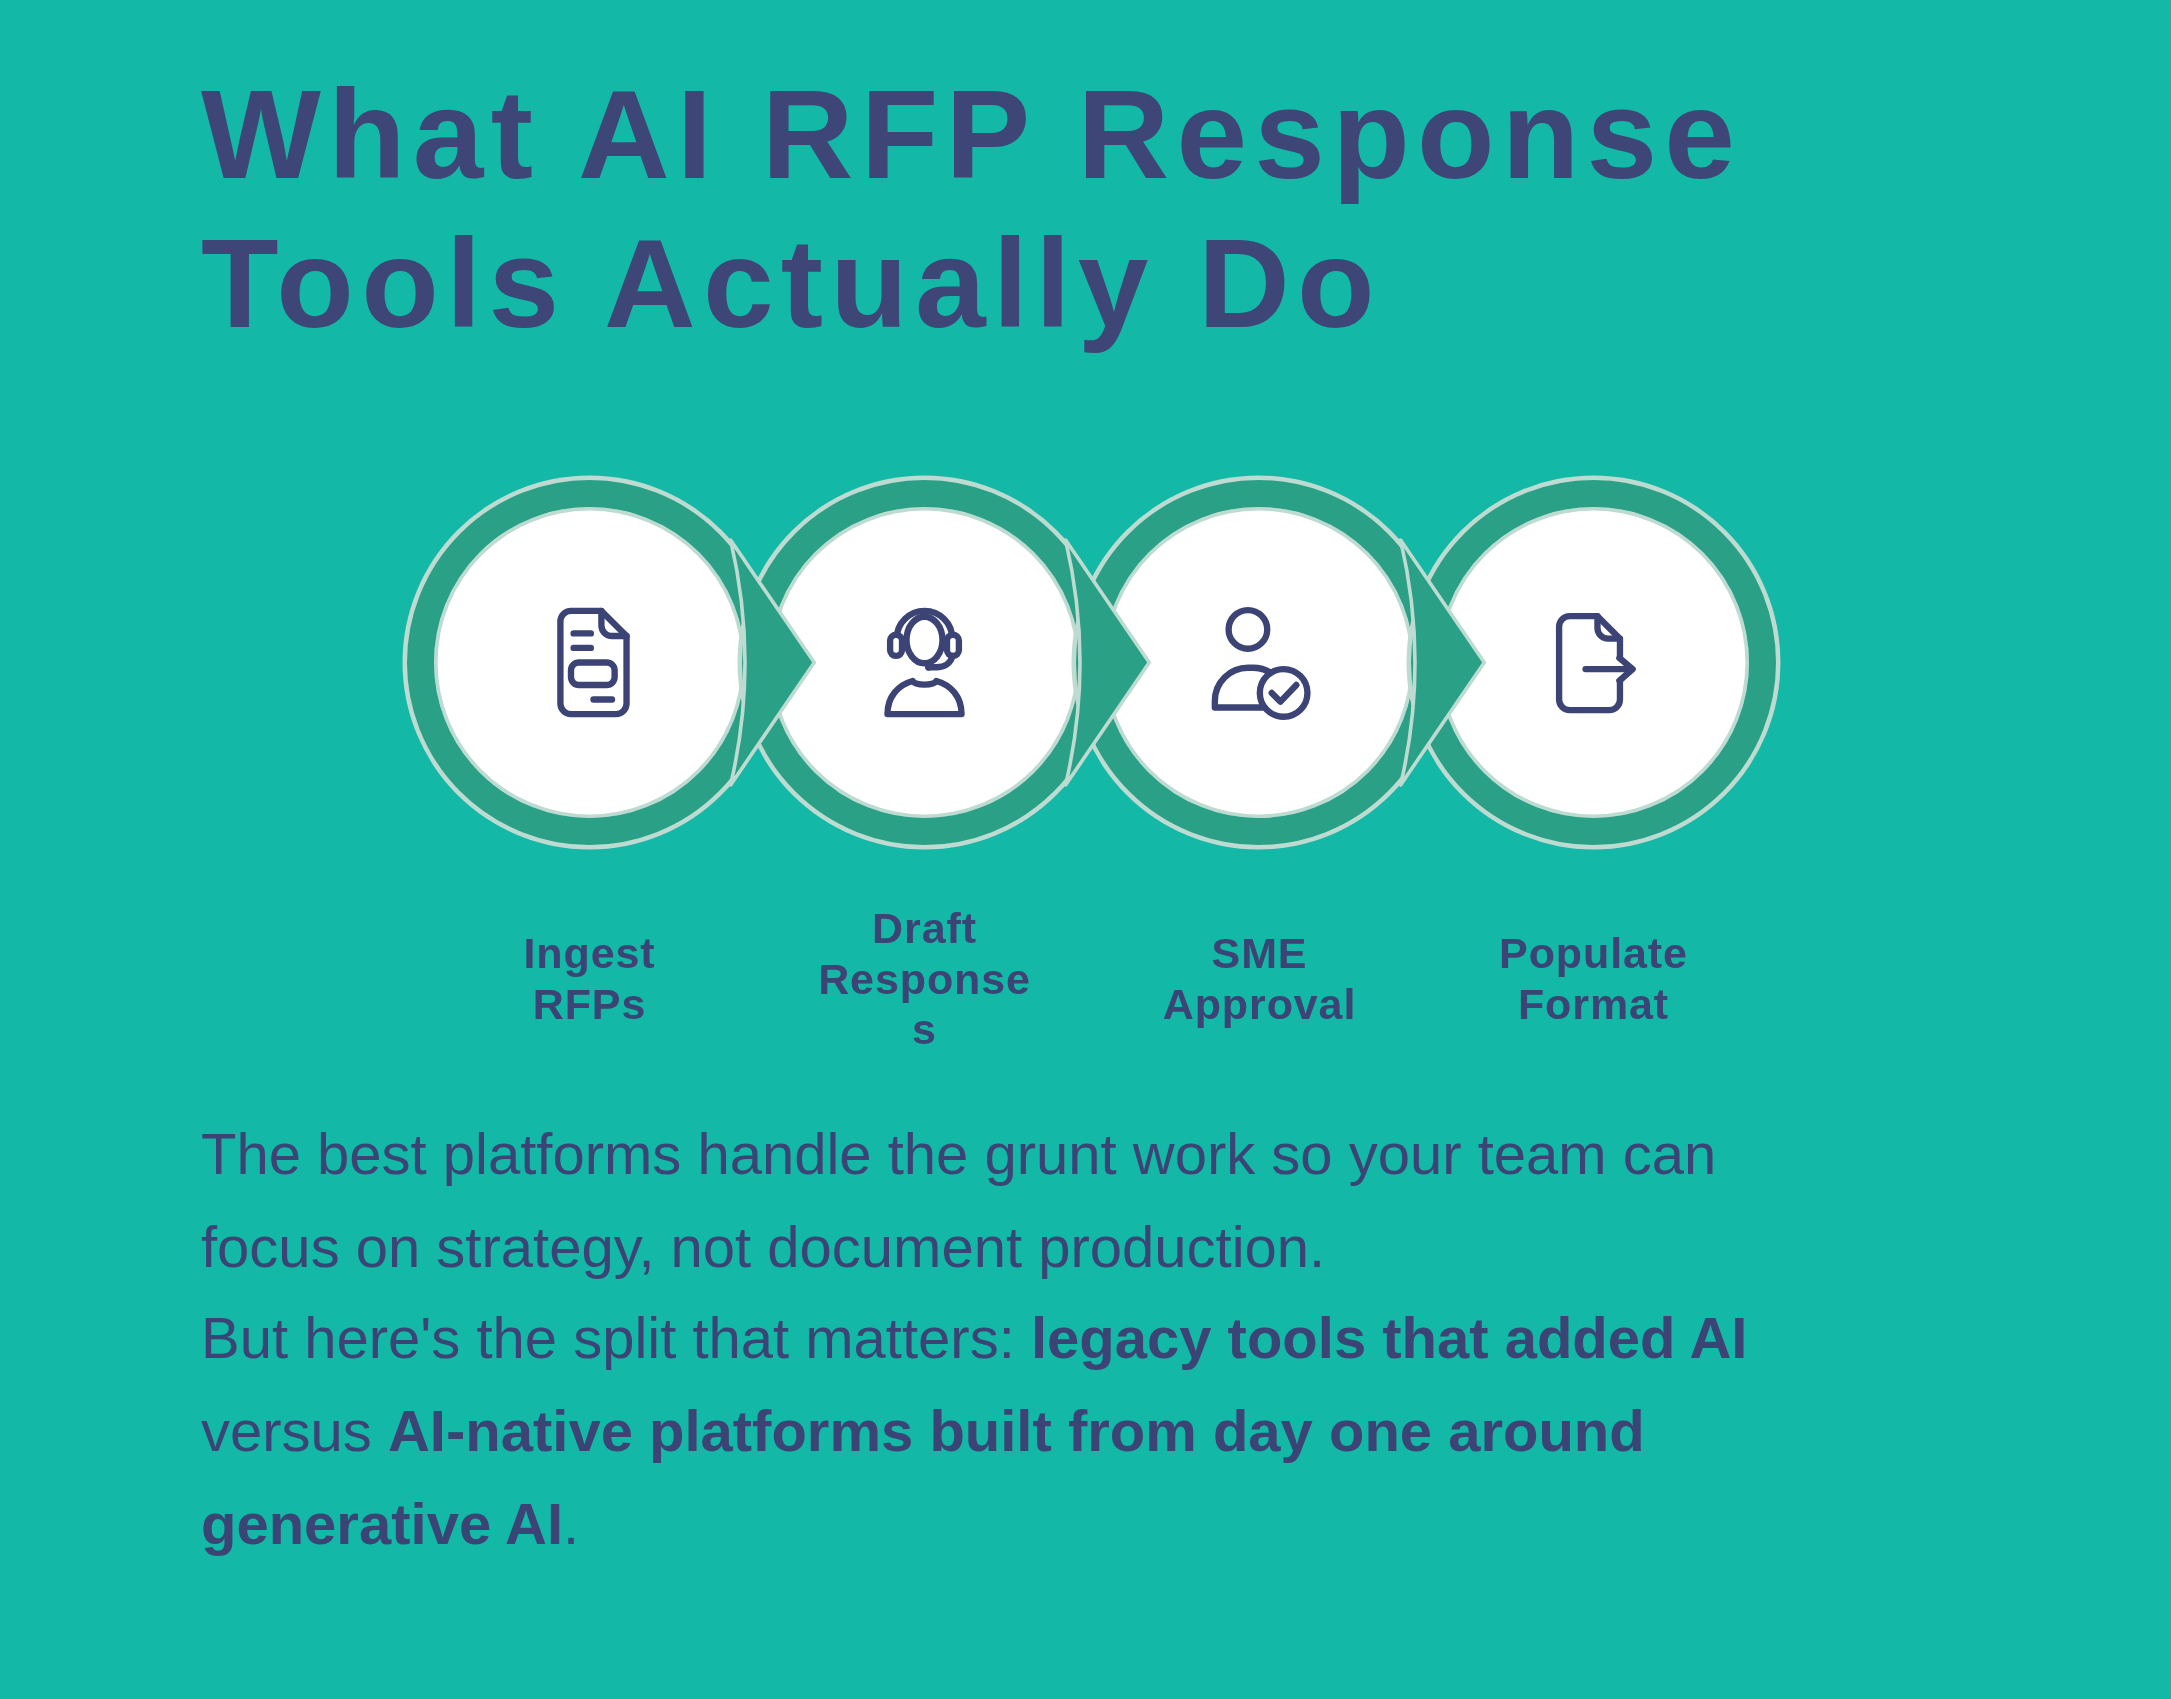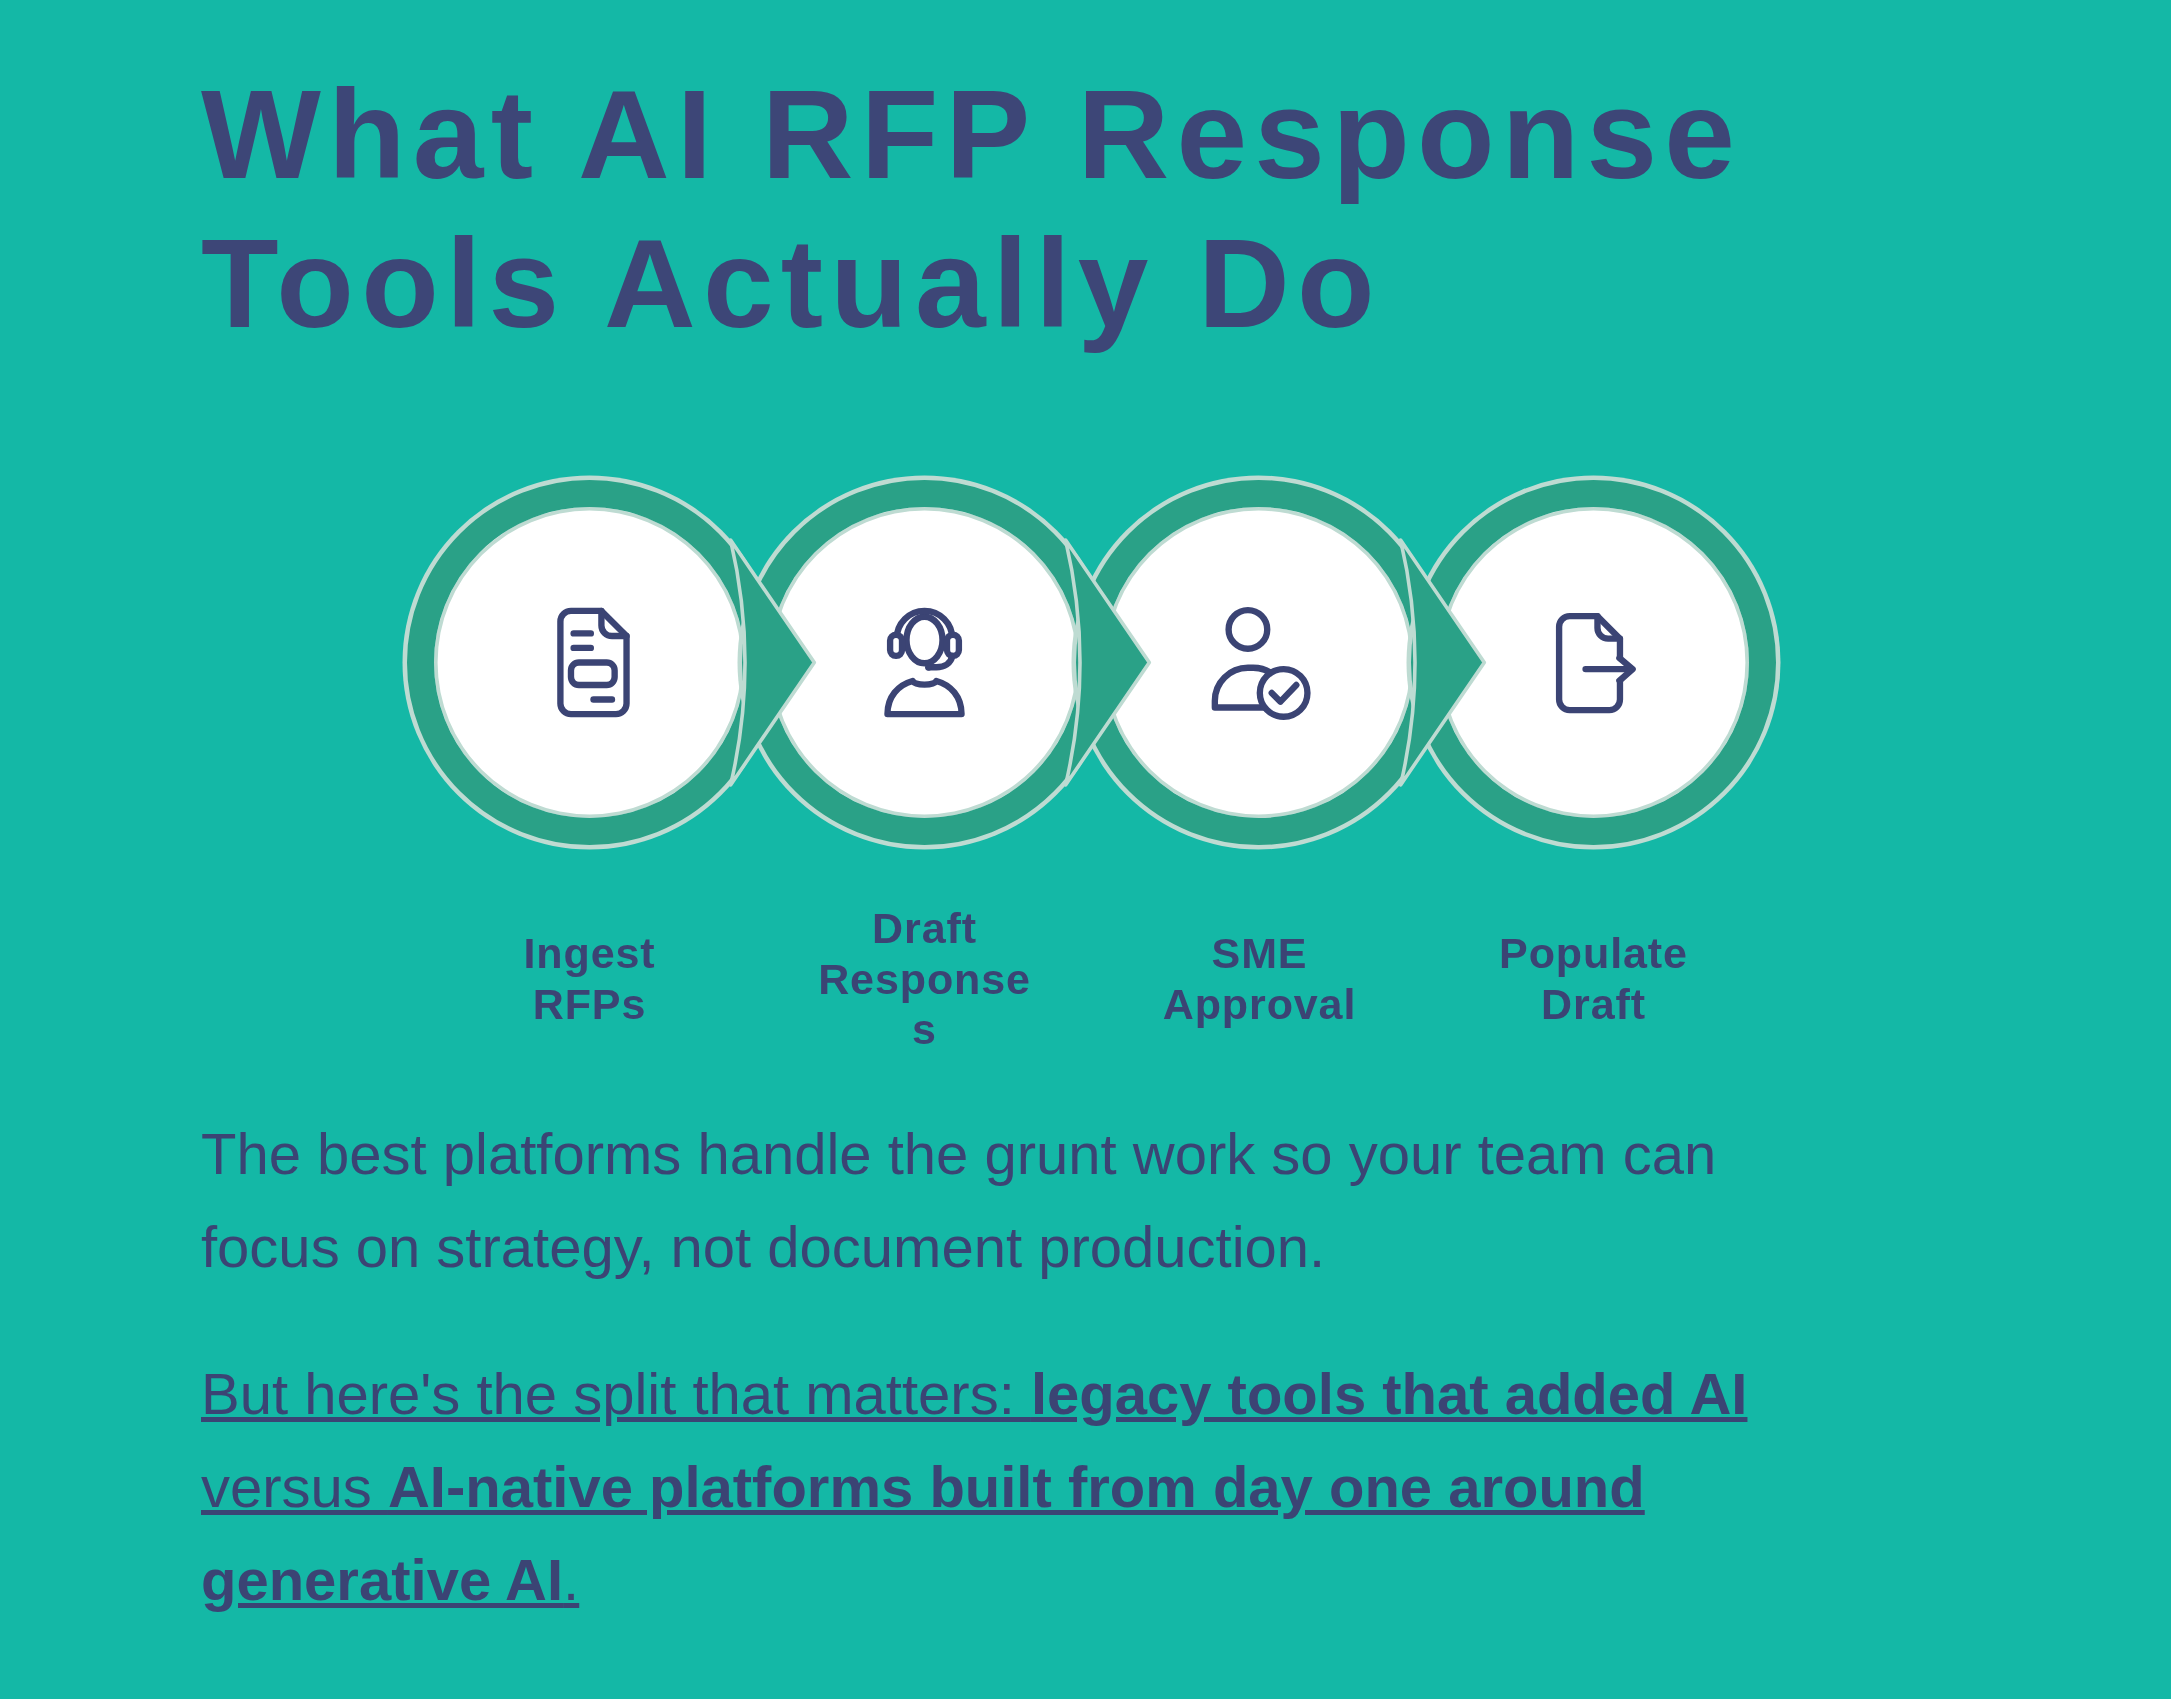--- a/index.html
+++ b/index.html
@@ -77,21 +77,21 @@
     position: absolute;
     left: 201px;
     width: 1818px;
     margin: 0;
     font-size: 58px;
     line-height: 1.6;
     color: #3b4474;
     white-space: pre-line;
   }
   .p1 { top: 1108px; }
-  .p2 { top: 1348px; text-decoration: underline; }
+  .p2 { top: 1292px; }
   .body-text b { font-weight: bold; }
 
   .step-icon { display: block; }
 </style>
 </head>
 <body>
 
 <div class="page">
 
   <h1 class="heading">What AI RFP Response
@@ -152,21 +152,21 @@
     </svg>
 
     <div class="step-label l1">Ingest
 RFPs</div>
     <div class="step-label l3">SME
 Approval</div>
     <div class="step-label l2">Draft
 Response
 s</div>
     <div class="step-label l4">Populate
-Draft</div>
+Format</div>
   </div>
 
   <p class="body-text p1"><span>The best platforms handle the grunt work so your team can
 focus on strategy, not document production.</span></p>
   <p class="body-text p2"><span>But here's the split that matters: </span><b>legacy tools that added AI</b><span>
 versus </span><b>AI-native platforms built from day one around
 generative AI</b><span>.</span></p>
 
 </div>
 

